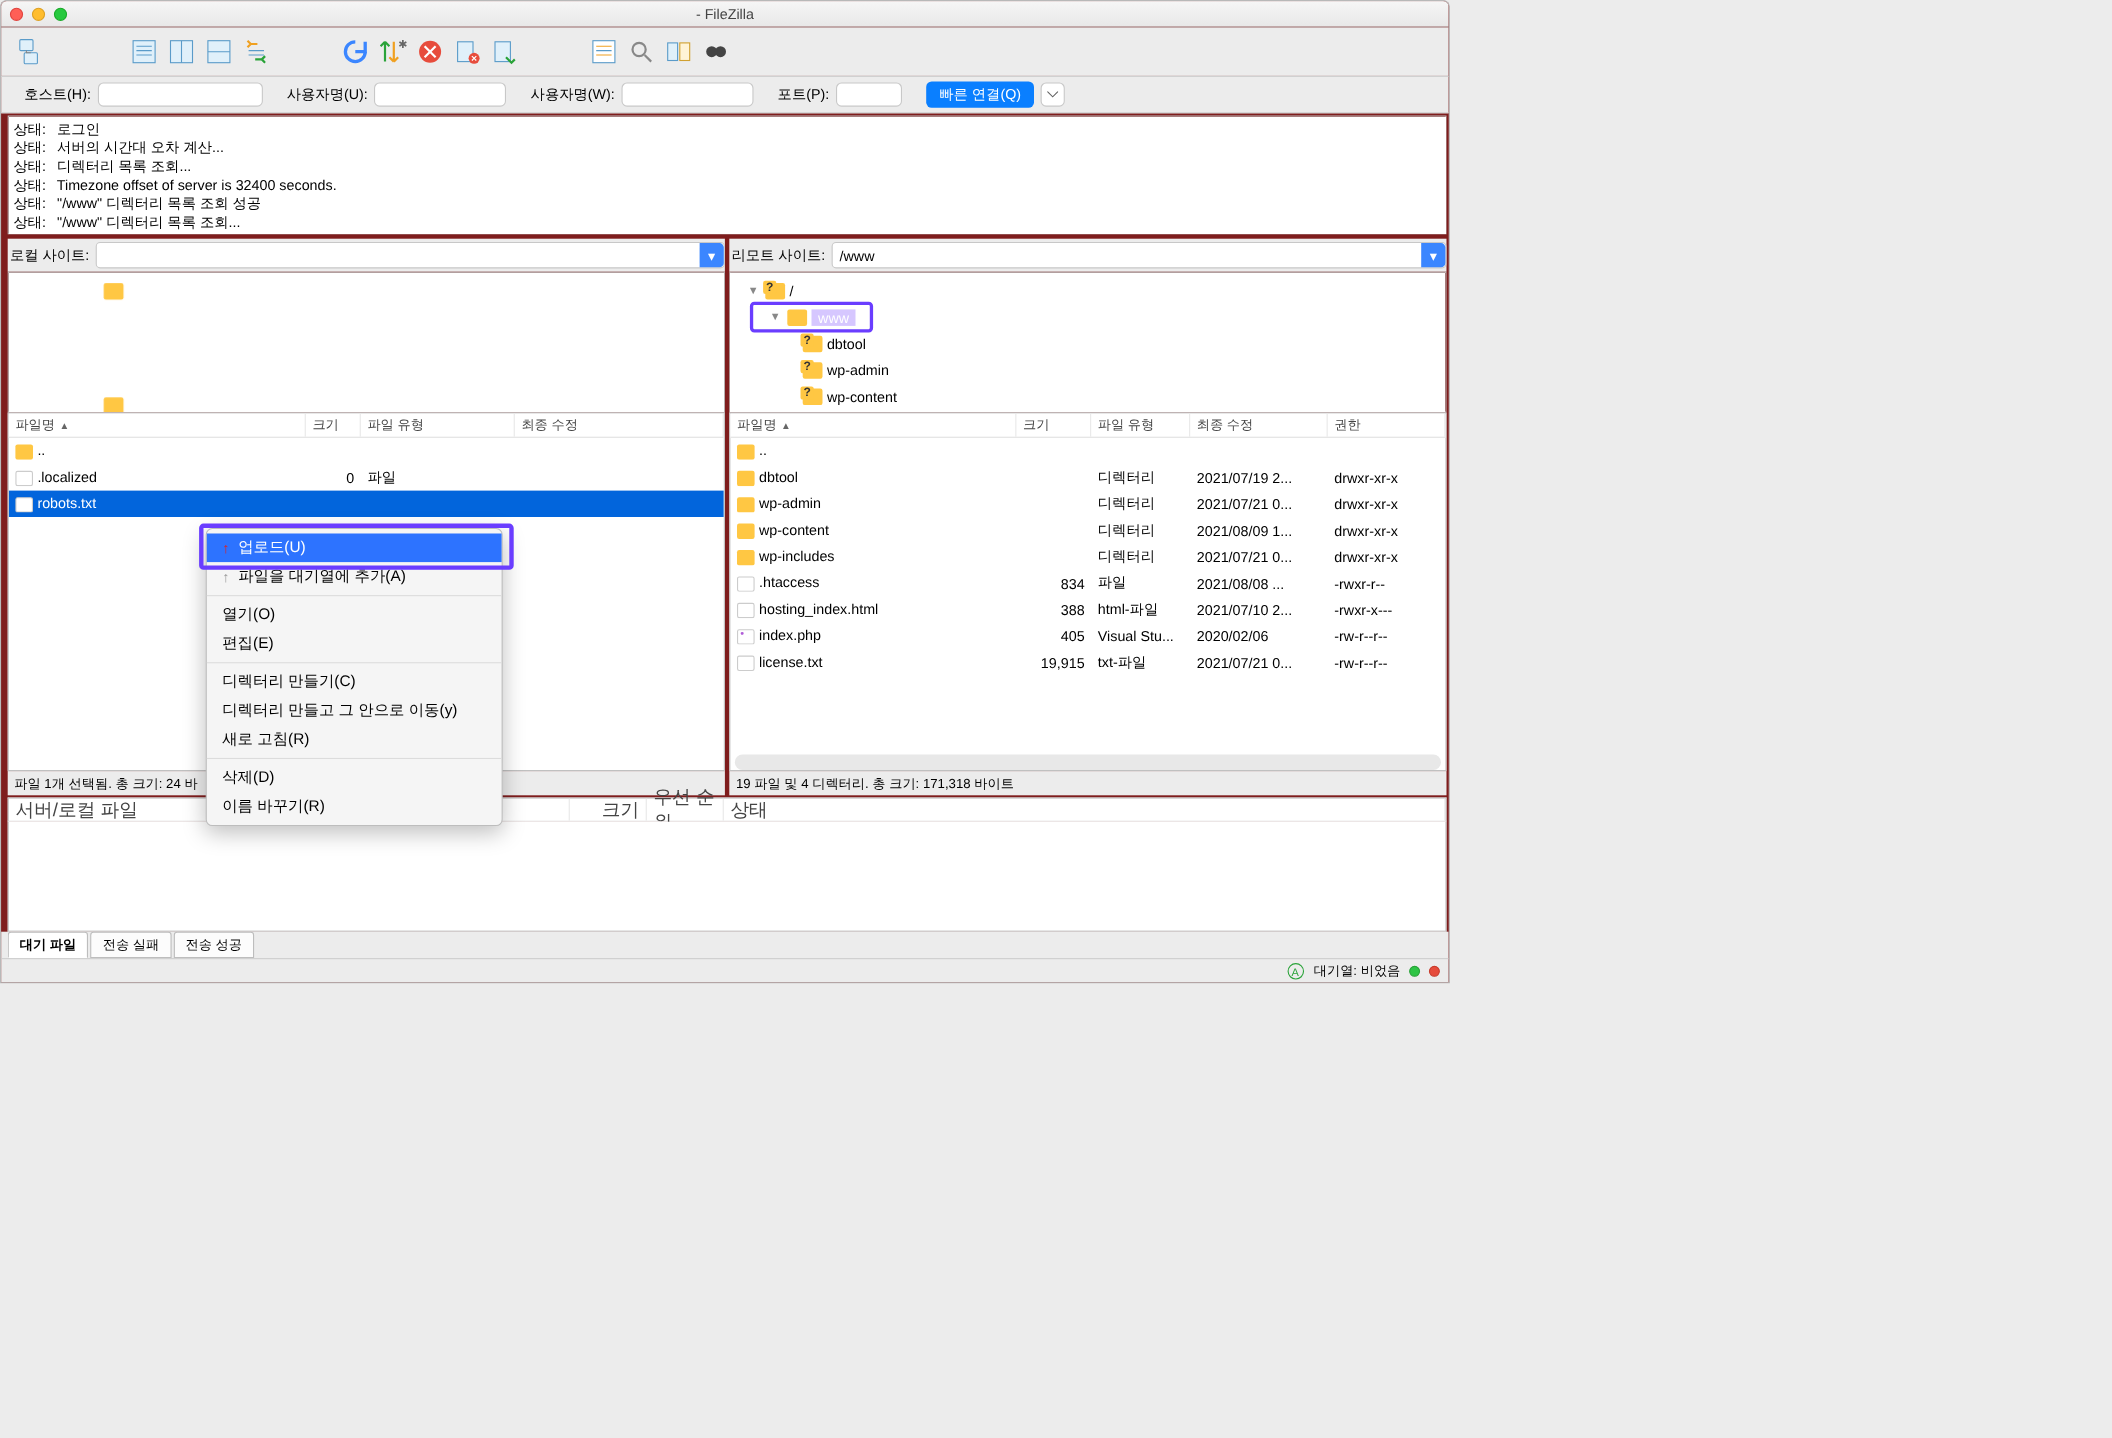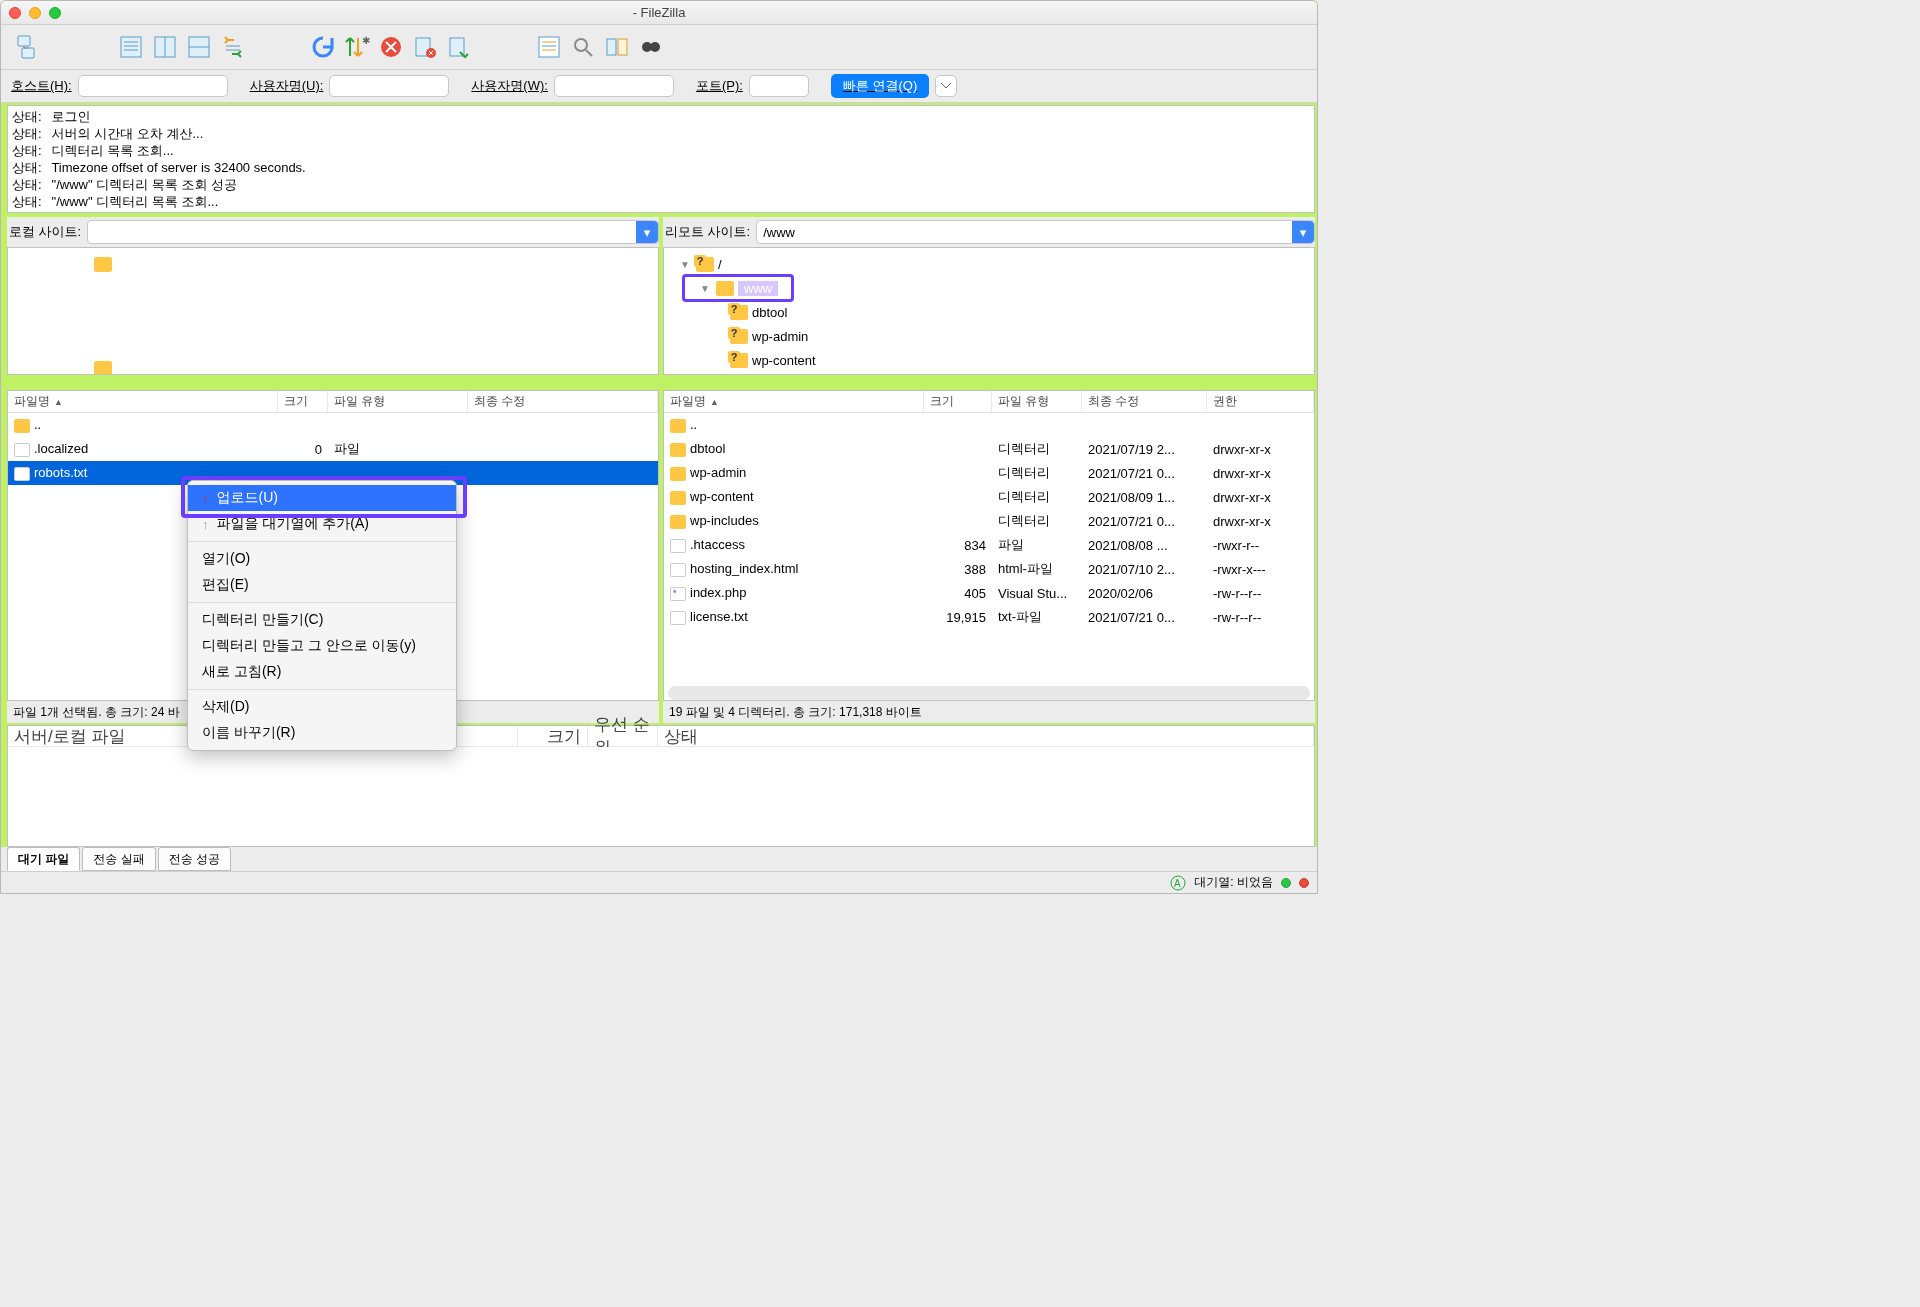--- a/index.html
+++ b/index.html
@@ -1,35 +1,35 @@
 <!DOCTYPE html>
 <html><head>
 <meta charset="utf-8">
 <style>
 * { box-sizing: border-box; margin: 0; padding: 0; }
 body { font-family: -apple-system, "Helvetica Neue", Arial, sans-serif; font-size: 13px; color: #000; background: #ececec; }
-.window { width: 1318px; height: 894px; background: #bef264; display: flex; flex-direction: column; border: 1px solid #b8b8b8; border-radius: 6px 6px 0 0; overflow: hidden; position: relative; }
+.window { width: 1318px; height: 894px; background: #7f1d1d; display: flex; flex-direction: column; border: 1px solid #b8b8b8; border-radius: 6px 6px 0 0; overflow: hidden; position: relative; }
 
 
 .titlebar { height: 24px; display: flex; align-items: center; padding: 0 8px; background: linear-gradient(#f6f6f6, #e8e8e8); border-bottom: 1px solid #d0d0d0; position: relative; }
 .traffic-lights { display: flex; gap: 8px; }
 .tl { width: 12px; height: 12px; border-radius: 50%; }
 .tl-red { background: #ff5f56; border: 1px solid #e0443e; }
 .tl-yellow { background: #ffbd2e; border: 1px solid #dea123; }
 .tl-green { background: #27c93f; border: 1px solid #1aab29; }
 .title-text { position: absolute; left: 50%; transform: translateX(-50%); color: #444; font-size: 13px; }
 
 
 .toolbar { height: 44px; display: flex; align-items: center; gap: 2px; padding: 4px 8px; background: #ececec; }
 .tb-btn { width: 32px; height: 32px; display: flex; align-items: center; justify-content: center; border-radius: 3px; }
 .tb-bigbtn { width: 48px; height: 40px; display: flex; align-items: center; justify-content: center; }
 .tb-gap-lg { width: 54px; }
 
 
-.quickbar { height: 34px; display: flex; align-items: center; gap: 6px; padding: 4px 10px; background: #ececec; border-top: 1px solid #d0d0d0; border-bottom: 1px solid #d0d0d0; text-decoration: underline; }
+.quickbar { height: 34px; display: flex; align-items: center; gap: 6px; padding: 4px 21px; background: #ececec; border-top: 1px solid #d0d0d0; border-bottom: 1px solid #d0d0d0; }
 .qlabel { font-size: 13px; color: #000; }
 .qinput { height: 22px; border: 1px solid #c8c8c8; border-radius: 5px; padding: 0 6px; font-size: 13px; background: #fff; }
 .qbtn { height: 24px; padding: 0 12px; background: #0a7fff; color: #fff; border: none; border-radius: 5px; font-size: 13px; }
 .qdrop { width: 22px; height: 22px; border: 1px solid #c8c8c8; border-radius: 5px; background: #fff; display: flex; align-items: center; justify-content: center; }
 
 
 .log { height: 108px; background: #fff; border: 1px solid #c0c0c0; margin: 2px 2px 2px 6px; padding: 2px 4px; overflow: auto; font-size: 13px; line-height: 17px; }
 .log-row { white-space: nowrap; }
 .log-lbl { display: inline-block; width: 36px; }
 
@@ -44,21 +44,21 @@
 
 
 .tree { height: 128px; background: #fff; border: 1px solid #c0c0c0; padding: 4px 6px; overflow-y: auto; position: relative; }
 .tree-node { display: flex; align-items: center; gap: 4px; height: 24px; font-size: 13px; }
 .tree-tw { width: 12px; color: #888; font-size: 10px; }
 .folder-ico { width: 18px; height: 15px; background: #ffc743; border-radius: 2px; position: relative; display: inline-block; }
 .folder-q::after { content: "?"; position: absolute; left: -2px; top: -2px; font-size: 11px; font-weight: bold; background: #ffc743; width: 12px; height: 12px; border-radius: 2px; display: flex; align-items: center; justify-content: center; color: #333; }
 .highlight-box { position: absolute; border: 3px solid #6a3dff; border-radius: 4px; pointer-events: none; }
 
 
-.filelist { flex: 1; background: #fff; border: 1px solid #c0c0c0; display: flex; flex-direction: column; min-height: 0; margin-top: 15px; }
+.filelist { flex: 1; background: #fff; border: 1px solid #c0c0c0; display: flex; flex-direction: column; min-height: 0; }
 .flhead { height: 22px; display: flex; background: #fff; border-bottom: 1px solid #e0e0e0; font-size: 12px; color: #444; }
 .flhead-cell { display: flex; align-items: center; padding: 0 6px; border-right: 1px solid #e8e8e8; }
 .flhead-arrow { font-size: 9px; margin-left: 4px; color: #666; }
 .flbody { flex: 1; overflow-y: auto; position: relative; }
 .flrow { height: 24px; display: flex; align-items: center; font-size: 13px; }
 .flrow.selected { background: #0265dc; color: #fff; }
 .flcell { padding: 0 6px; white-space: nowrap; overflow: hidden; text-overflow: ellipsis; }
 .file-ico { width: 16px; height: 14px; display: inline-block; margin-right: 4px; vertical-align: middle; }
 .fi-folder { background: #ffc743; border-radius: 2px; }
 .fi-page { background: #fff; border: 1px solid #ccc; border-radius: 2px; }

